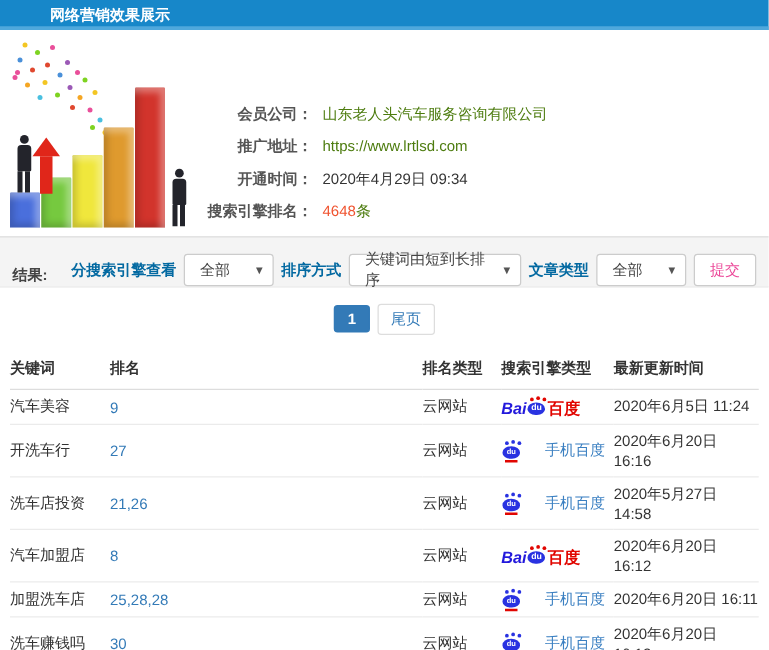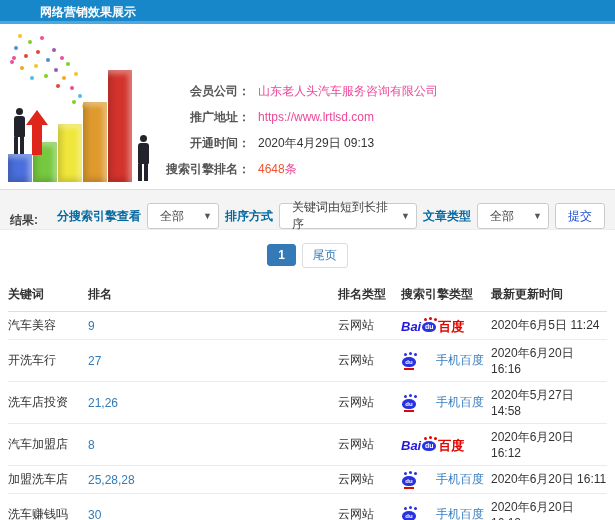--- a/index.html
+++ b/index.html
@@ -41,41 +41,41 @@
   .person .torso { width:11px; height:21px; background:#23242b; border-radius:3px 3px 1px 1px; margin:1px auto 0; }
   .person .legs { display:flex; gap:2px; justify-content:center; }
   .person .legs i { width:4px; height:17px; background:#23242b; }
   .person-1 { left:10px; bottom:35px; }
   .person-2 { left:134px; bottom:8px; }
   
   .info { flex:1; padding-top:24px;margin-top:35px; }
   .info-row { display:flex; margin-bottom:10px; line-height:16px; }
   .info-label { width:85px; text-align:right; font-weight:bold; color:#555; white-space:nowrap; }
   .info-value { margin-left:8px; }
-  .link { color:#ec4899; text-decoration:none; cursor:pointer; }
+  .link { color:#4d7c0f; text-decoration:none; cursor:pointer; }
   .count-red { color:#f0532f; }
   
   .filters {
     height:41px; background:#f4f4f4; border-top:1px solid #ddd; border-bottom:1px solid #ececec;
     display:flex; align-items:flex-end; padding:0 10px;
   }
   .result-label { font-weight:bold; color:#444; }
   .filter-group { margin-left:auto; display:flex; align-items:center; gap:6px; }
   .flabel { font-weight:bold; color:#0369a1; white-space:nowrap; }
   .select {
     height:26px; background:#fff; border:1px solid #ccc; border-radius:3px;
     display:flex; align-items:center; padding:0 6px 0 12px; cursor:pointer; color:#444;
   }
   .select .caret { margin-left:auto; padding-left:8px; font-size:9px; color:#555; }
   .sel-engine { width:72px; }
   .sel-sort { width:138px; }
   .sel-article { width:72px; }
   .submit-btn {
     height:26px; padding:0 12px; background:#fff; border:1px solid #ccc; border-radius:3px;
-    color:#1d4ed8; cursor:pointer; font-size:12px;
+    color:#ec4899; cursor:pointer; font-size:12px;
   }
   
   .pagination { height:50px; display:flex; align-items:center; justify-content:center; gap:6px; }
   .page-btn {
     min-width:18px; padding:3px 10px; border:1px solid #ddd; border-radius:3px;
     background:#fff; color:#337ab7; text-align:center; cursor:pointer;
   }
   .page-btn.active { background:#337ab7; border-color:#337ab7; color:#fff; font-weight:bold; }
   .page-btn.muted { background:#ececec; color:#666; }
   
@@ -142,21 +142,21 @@
     <div class="info-row">
       <span class="info-label">会员公司：</span>
       <span class="info-value link">山东老人头汽车服务咨询有限公司</span>
     </div>
     <div class="info-row">
       <span class="info-label">推广地址：</span>
       <span class="info-value link">https://www.lrtlsd.com</span>
     </div>
     <div class="info-row">
       <span class="info-label">开通时间：</span>
-      <span class="info-value">2020年4月29日 09:13</span>
+      <span class="info-value">2020年4月29日 09:34</span>
     </div>
     <div class="info-row">
       <span class="info-label">搜索引擎排名：</span>
       <span class="info-value">
         <span class="count-red">4648</span><span class="link">条</span>
       </span>
     </div>
   </div>
 </div>
 

